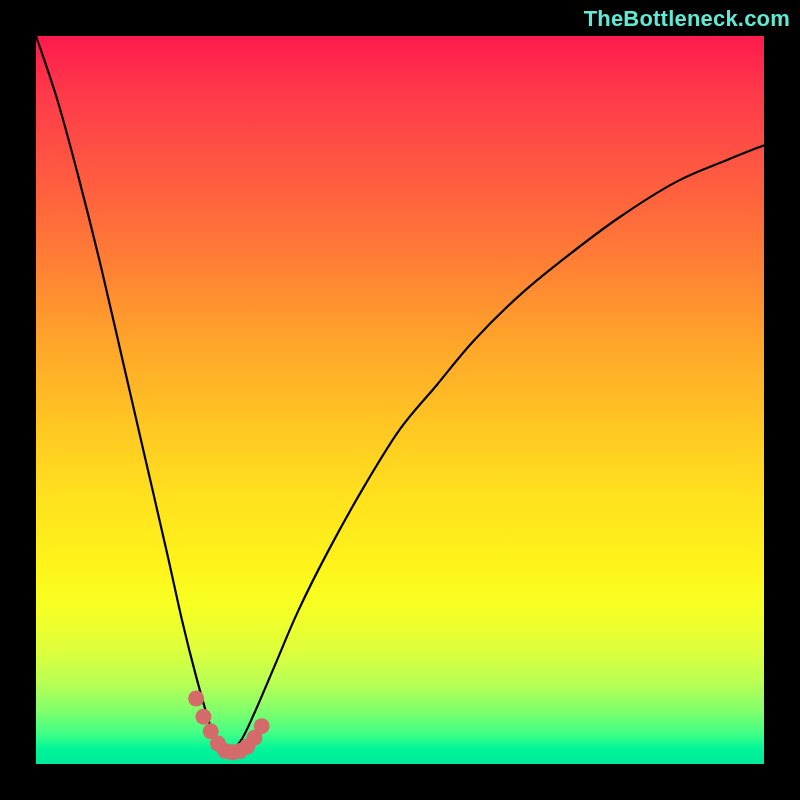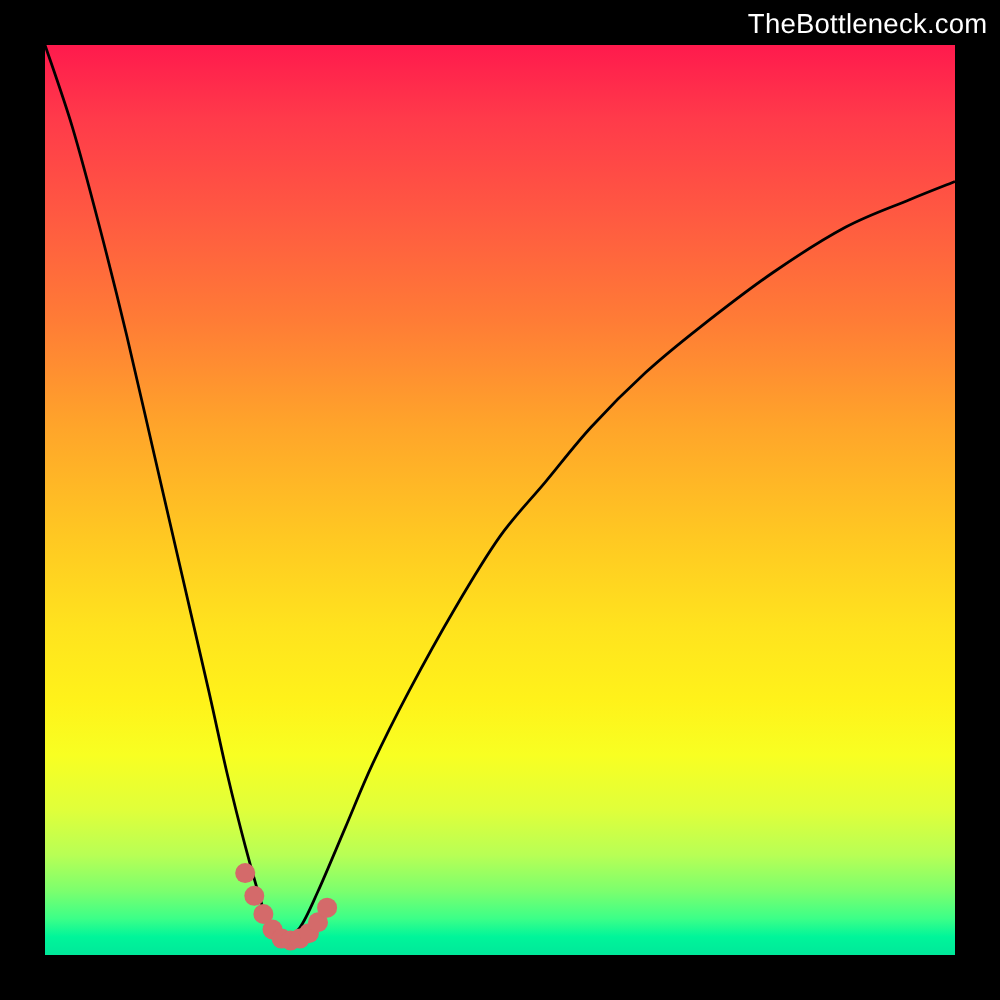--- a/index.html
+++ b/index.html
@@ -48,22 +48,22 @@
     left: 36px;
     width: 728px;
     height: 728px;
     overflow: visible;
   }
   .watermark {
     position: absolute;
     top: 6px;
     right: 10px;
     font-size: 22px;
-    color: #ffffff;
-    font-weight: 400;
+    color: #5eead4;
+    font-weight: 700;
     letter-spacing: 0.2px;
   }
 </style>
 </head>
 <body>
 
 <div class="frame">
   <div class="plot-bg"></div>
 
   <svg class="curves" viewBox="0 0 728 728">

